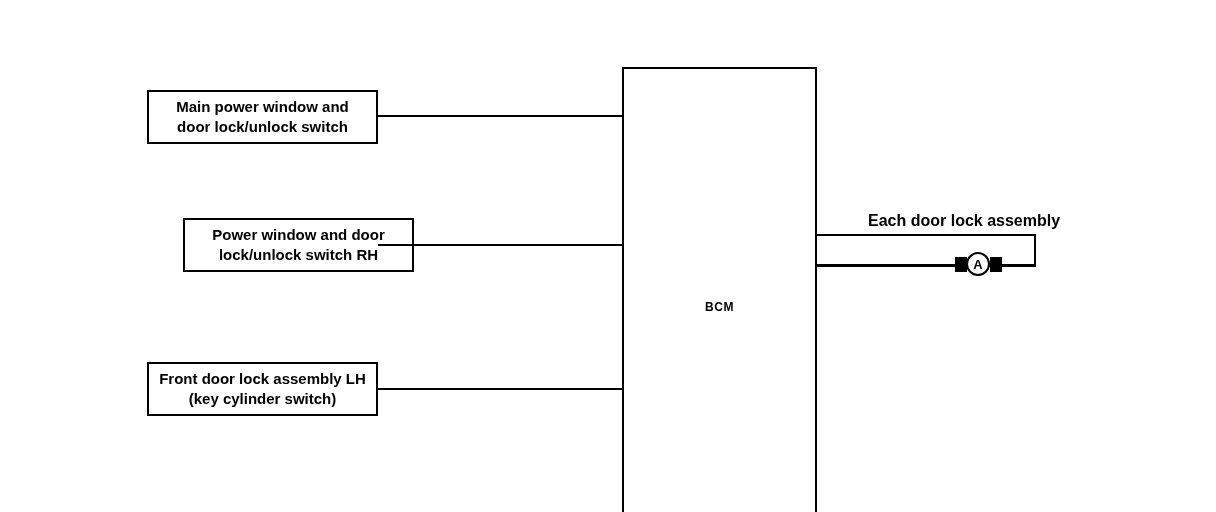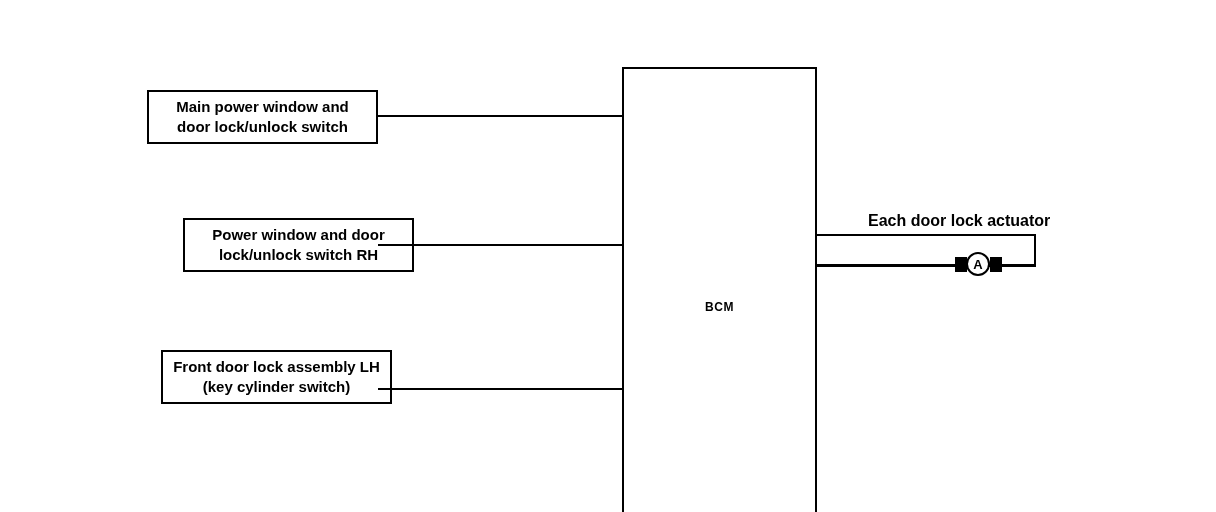--- a/index.html
+++ b/index.html
@@ -30,21 +30,21 @@
   .input-box {
     left: 147px;
     width: 231px;
     height: 54px;
     font-size: 15px;
     line-height: 20px;
     white-space: pre-line;
   }
   .box-main  { top: 90px; }
   .box-rh    { top: 218px; margin-left: 36px; }
-  .box-front { top: 350px; margin-left: 14px; }
+  .box-front { top: 362px; }
   .bcm-box {
     left: 622px;
     top: 67px;
     width: 195px;
     height: 480px;
     font-size: 12px;
     letter-spacing: 0.5px;
   }
   .wire {
     position: absolute;
@@ -114,21 +114,21 @@
   <div class="node bcm-box">BCM</div>
 
   <div class="wire wire-main"></div>
   <div class="wire wire-rh"></div>
   <div class="wire wire-front"></div>
 
   <div class="wire wire-act-top"></div>
   <div class="wire wire-act-right"></div>
   <div class="wire wire-act-bottom"></div>
 
-  <div class="actuator-label">Each door lock actuator</div>
+  <div class="actuator-label">Each door lock assembly</div>
 
   <div class="motor-symbol">
     <div class="motor-terminal left"></div>
     <div class="motor-terminal right"></div>
     <div class="motor-circle">A</div>
   </div>
 
 </div>
 
 </body></html>

